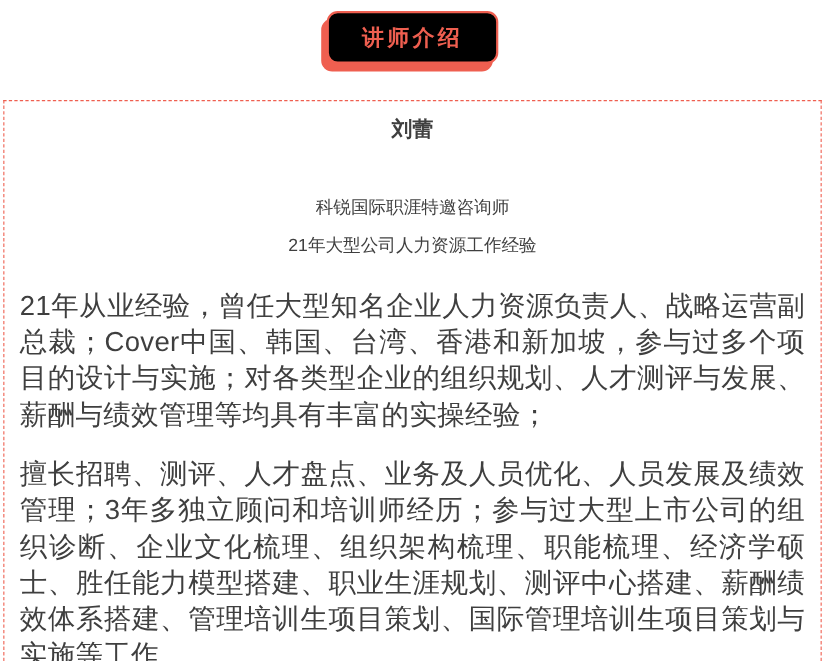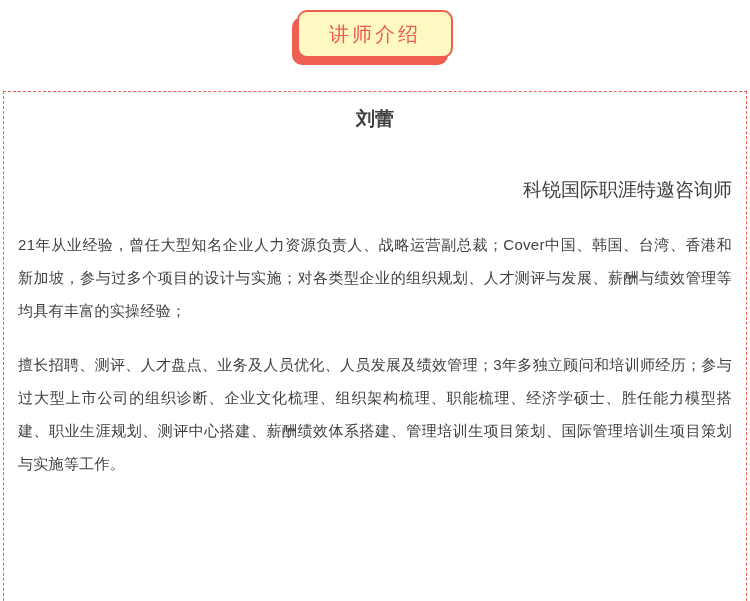--- a/index.html
+++ b/index.html
@@ -36,56 +36,56 @@
     height: 48px;
     background: var(--accent);
     border-radius: 10px;
   }
   .badge-face {
     position: absolute;
     left: 0;
     top: 0;
     width: 156px;
     height: 48px;
-    background: #fef9c3;
+    background: #000000;
     border: 2px solid var(--accent);
     border-radius: 10px;
     display: flex;
     align-items: center;
     justify-content: center;
     color: var(--accent);
     font-size: 20px;
-    font-weight: 400;
+    font-weight: 700;
     letter-spacing: 3px;
   }
   
   .intro-box {
     margin: 33px 3px 0 3px;
     height: 550px;
     border: 1px dashed var(--accent);
     padding: 10px 14px 0 14px;
   }
   .name {
     margin: 0;
     text-align: center;
     font-size: 19px;
     font-weight: 700;
     line-height: 34px;
     color: var(--text);
   }
   .credentials {
     margin-top: 37px;
-    text-align: right;
-    font-size: 19px;
+    text-align: center;
+    font-size: 16px;
     line-height: 34px;
   }
   .credentials p { margin: 0; }
   .para {
     margin: 21px 0 0 0;
-    font-size: 15px;
+    font-size: 25px;
     line-height: 33px;
     text-align: justify;
     text-justify: inter-ideograph;
     letter-spacing: 0.3px;
   }
 </style>
 </head>
 <body>
 
 <div class="page">
@@ -95,20 +95,21 @@
     <div class="badge-face">
       <span>讲师介绍</span>
     </div>
   </div>
 
   <div class="intro-box">
     <h2 class="name">刘蕾</h2>
 
     <div class="credentials">
       <p>科锐国际职涯特邀咨询师</p>
+      <p>21年大型公司人力资源工作经验</p>
     </div>
 
     <p class="para">21年从业经验，曾任大型知名企业人力资源负责人、战略运营副总裁；Cover中国、韩国、台湾、香港和新加坡，参与过多个项目的设计与实施；对各类型企业的组织规划、人才测评与发展、薪酬与绩效管理等均具有丰富的实操经验；</p>
 
     <p class="para">擅长招聘、测评、人才盘点、业务及人员优化、人员发展及绩效管理；3年多独立顾问和培训师经历；参与过大型上市公司的组织诊断、企业文化梳理、组织架构梳理、职能梳理、经济学硕士、胜任能力模型搭建、职业生涯规划、测评中心搭建、薪酬绩效体系搭建、管理培训生项目策划、国际管理培训生项目策划与实施等工作。</p>
   </div>
 
 </div>
 
 </body></html>

